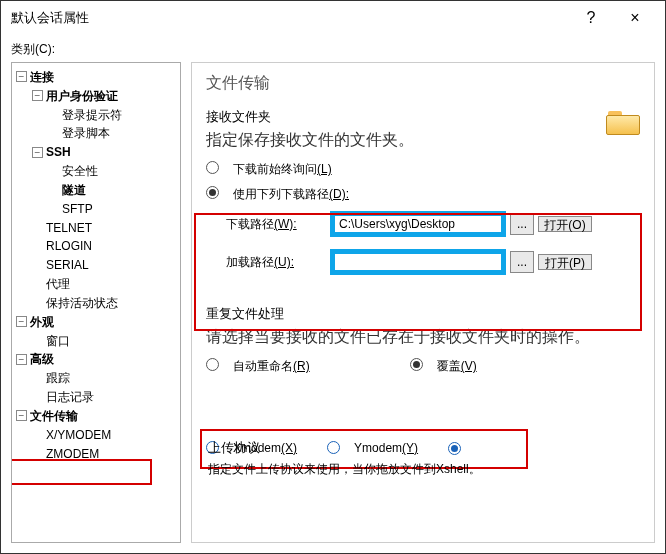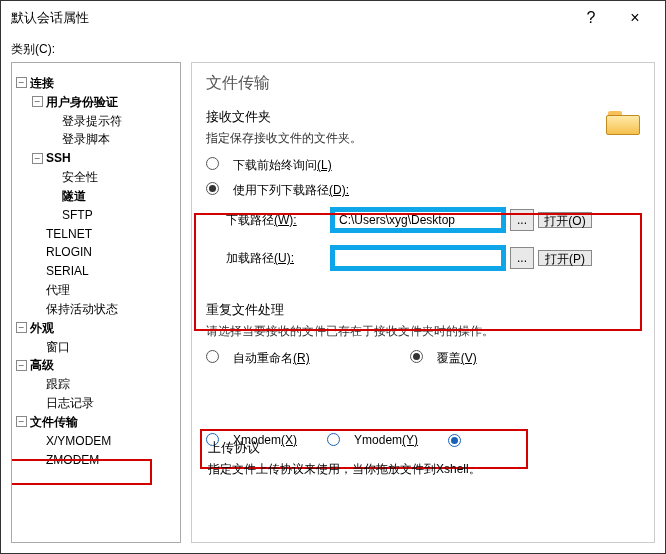--- a/index.html
+++ b/index.html
@@ -32,21 +32,21 @@
     font-size: 16px;
   }
   .body { flex: 1; display: flex; flex-direction: column; padding: 6px 10px 10px 10px; overflow: hidden; }
   .cat-label { font-size: 12px; margin-bottom: 4px; }
   .main { flex: 1; display: flex; gap: 10px; overflow: hidden; }
   .tree-wrap {
     width: 170px;
     border: 1px solid #aaa;
     overflow: auto;
     font-size: 12px;
-    padding: 10px 2px 4px 2px;
+    padding: 4px 2px 4px 2px;
     position: relative;
   }
   .tree ul { list-style: none; padding-left: 16px; }
   .tree > ul { padding-left: 2px; }
   .node { white-space: nowrap; line-height: 18px; }
   .node .tw {
     display: inline-block;
     width: 11px; height: 11px;
     border: 1px solid #888;
     text-align: center;
@@ -67,21 +67,21 @@
   .red1 { position: absolute; border: 2px solid #d40000; left: -4px; top: 396px; width: 144px; height: 26px; pointer-events: none; z-index: 5; }
   .right {
     flex: 1;
     border: 1px solid #ccc;
     padding: 10px 14px;
     position: relative;
     overflow: hidden;
   }
   .panel-title { font-size: 16px; color: #555; margin-bottom: 14px; }
   .section-head { font-size: 13px; margin-bottom: 4px; }
-  .desc { font-size: 12px; color: #333; margin-bottom: 10px; }
+  .desc { font-size: 16px; color: #333; margin-bottom: 10px; }
   .radiorow { display: flex; align-items: flex-start; gap: 10px; font-size: 12px; margin-bottom: 8px; }
   .und { text-decoration: underline; }
   .folder {
     position: absolute; right: 14px; top: 44px; width: 34px; height: 28px;
   }
   .folder::before {
     content: ""; position: absolute; left: 2px; top: 4px; width: 14px; height: 5px;
     background: #f8c05a; border-radius: 2px 2px 0 0;
   }
   .folder::after {

